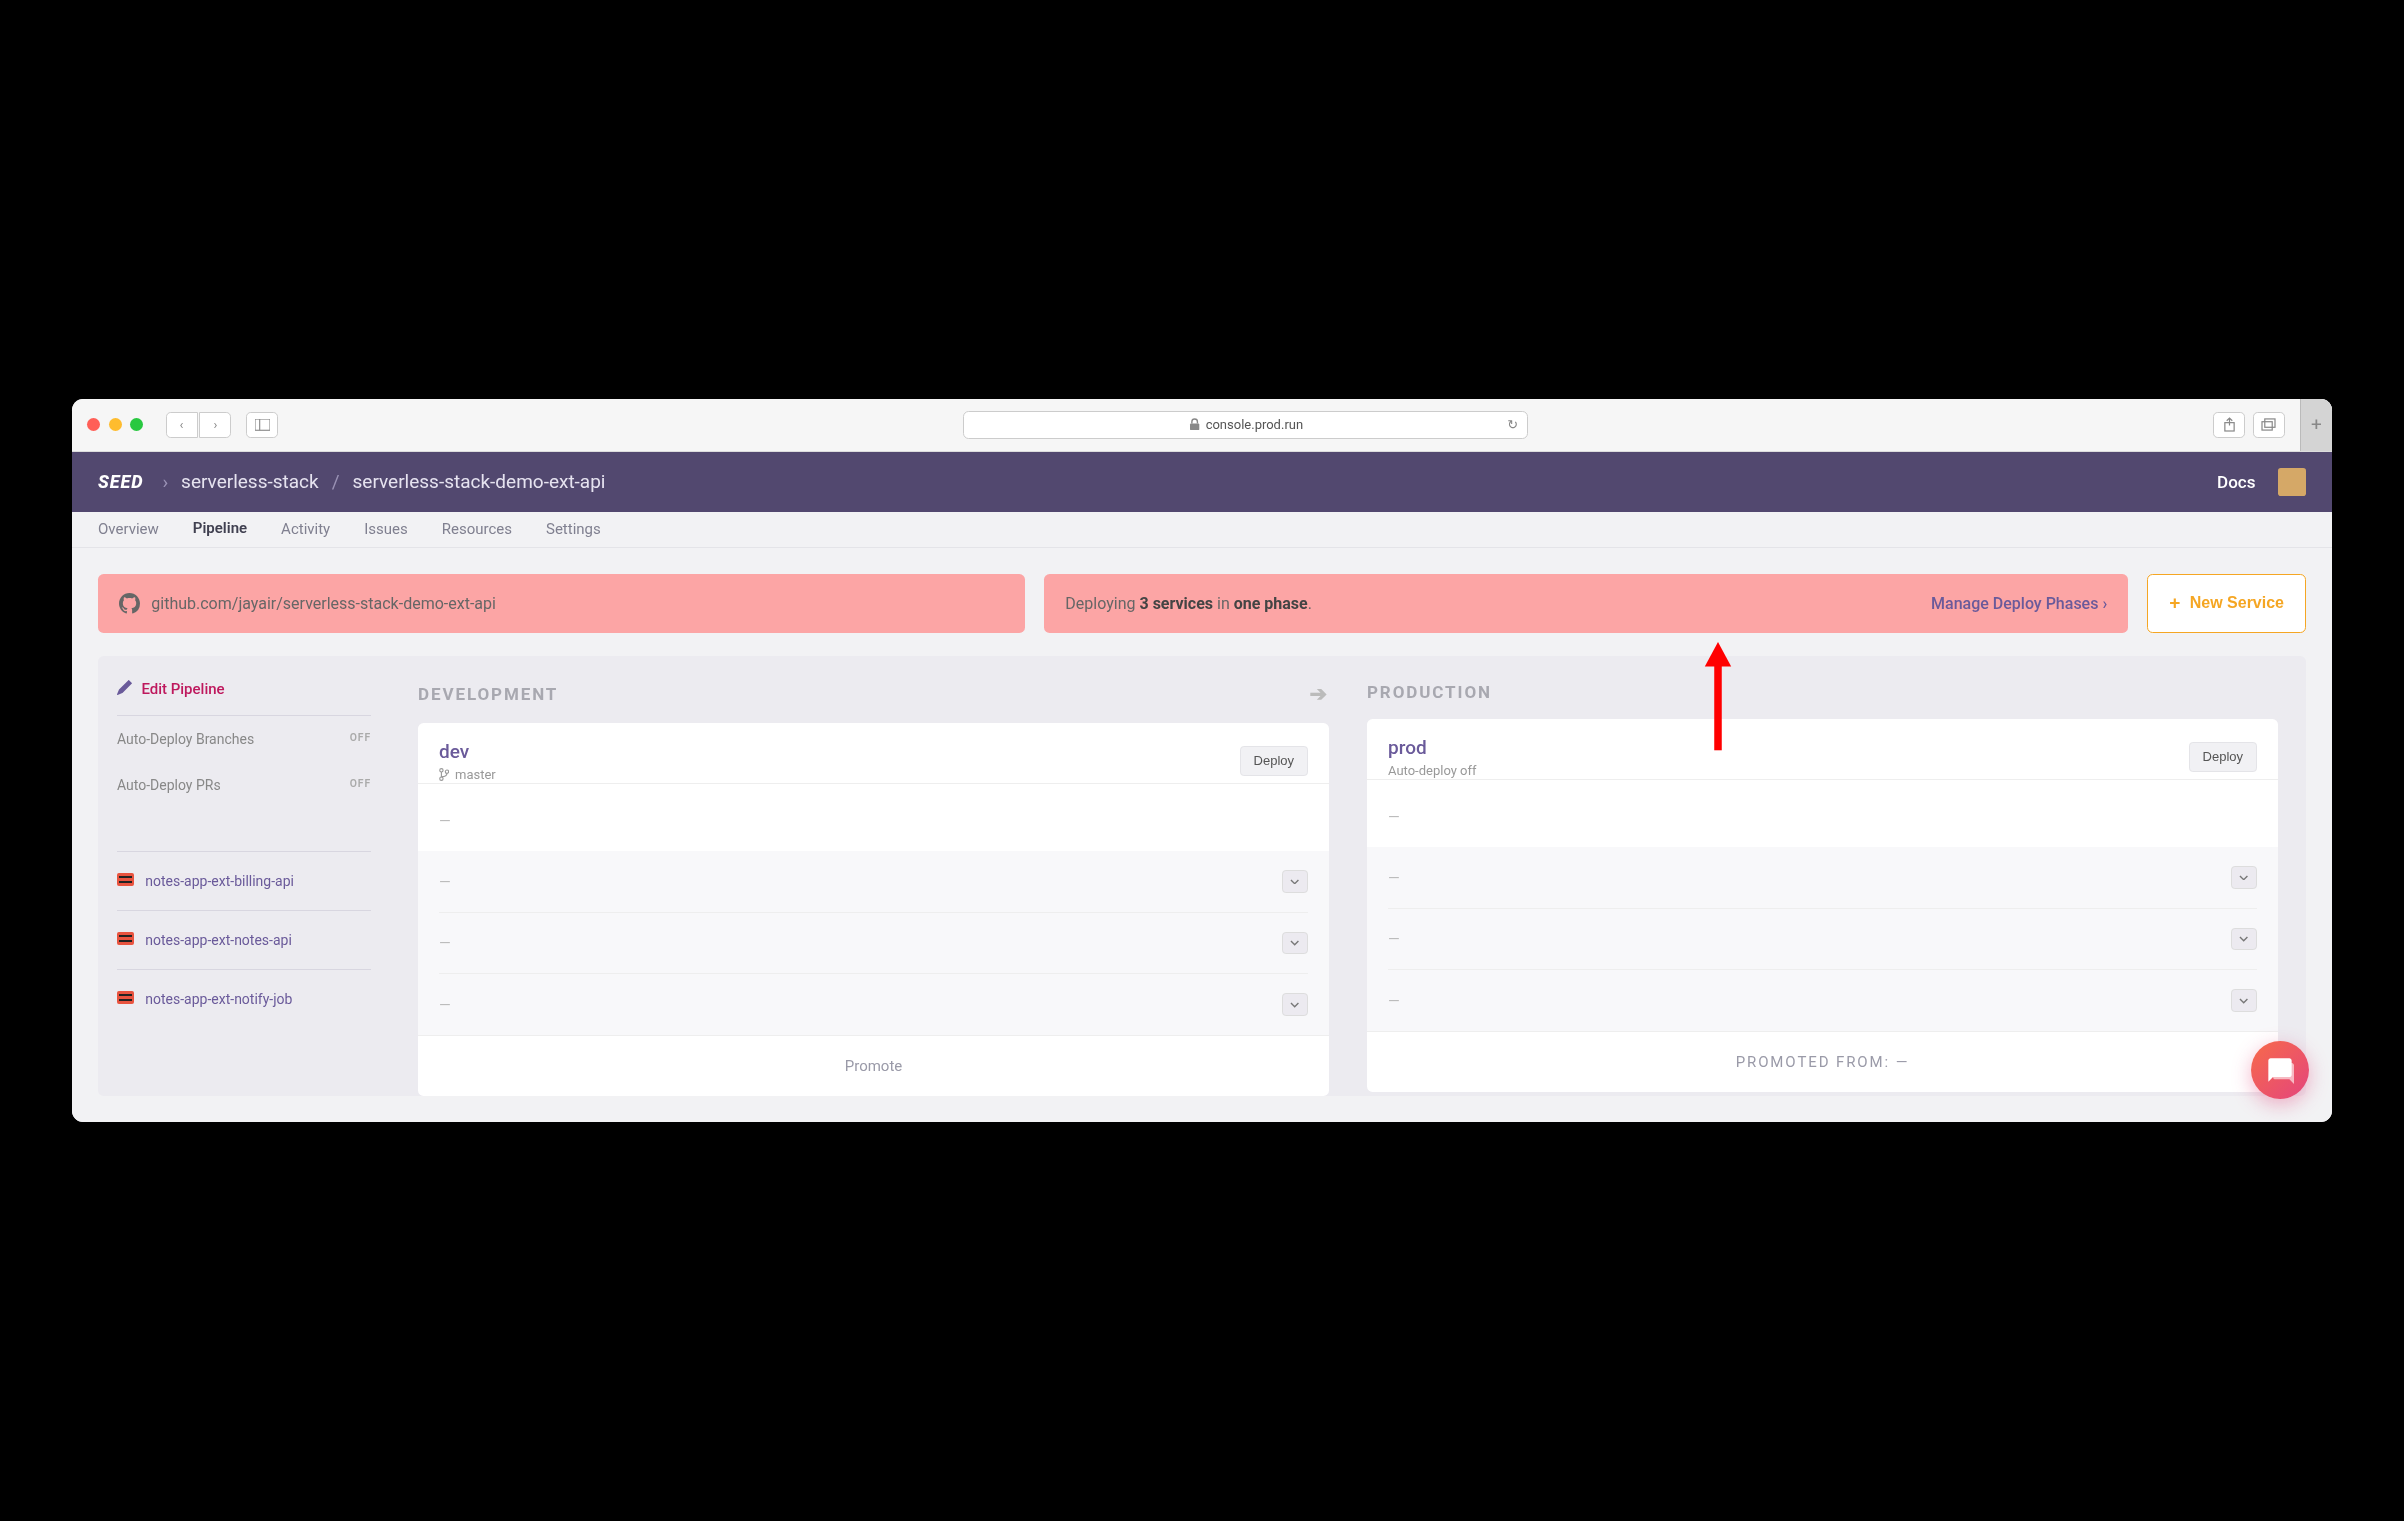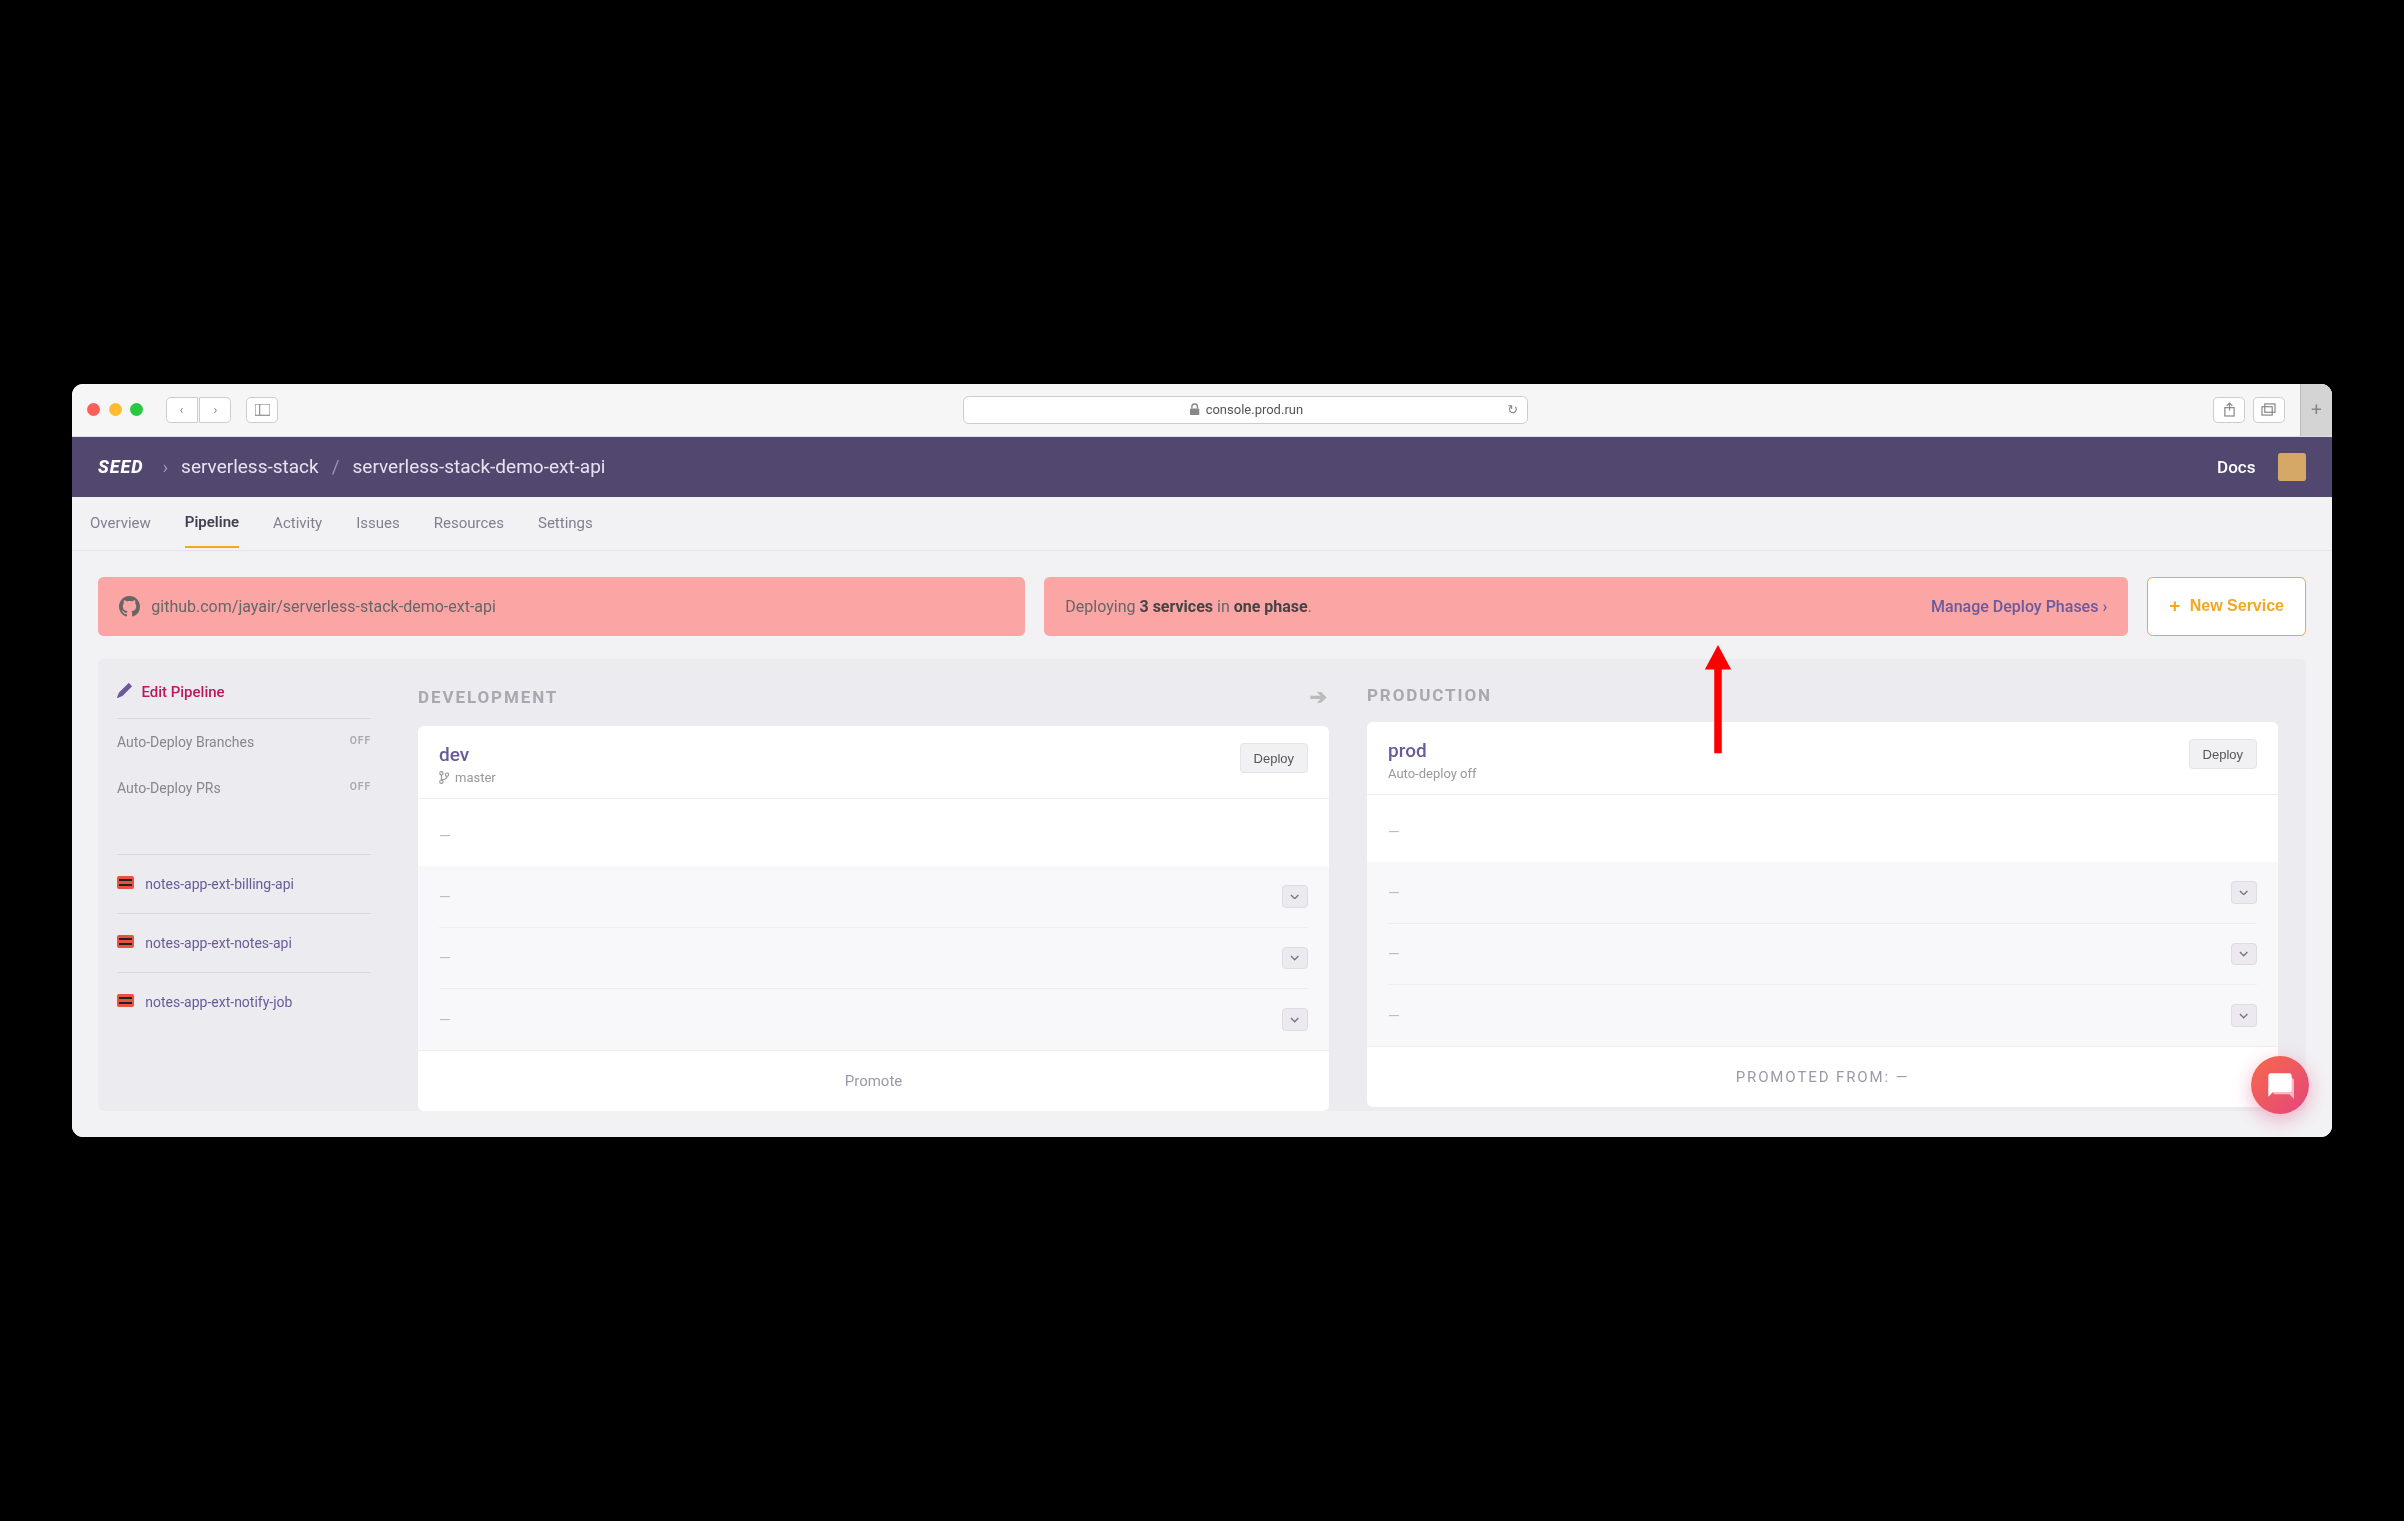--- a/index.html
+++ b/index.html
@@ -75,22 +75,22 @@
 .logo { font-weight: 800; font-style: italic; font-size: 18px; letter-spacing: 0.9px; }
 .breadcrumb { display: flex; align-items: center; gap: 13px; margin-left: 19px; font-size: 19px; }
 .breadcrumb .sep { color: #9a92b5; }
 .breadcrumb a { color: #e6e3f0; text-decoration: none; }
 .header-right { margin-left: auto; display: flex; align-items: center; gap: 22.6px; }
 .docs-link { color: #fff; font-size: 17px; font-weight: 500; }
 .avatar { width: 28px; height: 28px; background: #d5a867; border-radius: 2.8px; }
 
 
 .tabs {
-  background: #f2f2f4; height: 54px; display: flex; align-items: center;
-  padding: 0 18px; gap: 34px; border-bottom: 0.9px solid #e4e4e8;
+  background: #f2f2f4; height: 36px; display: flex; align-items: center;
+  padding: 0 26px; gap: 34px; border-bottom: 0.9px solid #e4e4e8;
 }
 .tab { color: #808090; font-size: 15px; padding: 15px 0; cursor: pointer; }
 .tab.active { color: #404050; font-weight: 600; border-bottom: 2.8px solid #f5a623; }
 
 
 .content { padding: 26px; background: #f2f2f4; position: relative; }
 .top-row { display: flex; gap: 19px; margin-bottom: 22.6px; }
 .info-bar {
   background: #fca5a5; border-radius: 5.6px; padding: 19px 21px;
   display: flex; align-items: center; font-size: 16px; color: #666;
@@ -134,21 +134,21 @@
 
 .pipeline-area { flex: 1; background: #ecebf0; border-radius: 0 5.6px 5.6px 0; padding: 19px 28px 0 28px; display: flex; gap: 38px; }
 .stage-col { flex: 1; }
 .stage-header {
   display: flex; align-items: center; gap: 15px; padding: 7.5px 0 17px 0;
   color: #a8a8b0; font-size: 17px; font-weight: 700; letter-spacing: 1.9px;
 }
 .stage-header .arrow { margin-left: auto; font-size: 21px; color: #bbb; }
 .stage-card { background: #fff; border-radius: 5.6px; }
 .stage-card-header {
-  padding: 17px 21px 13px 21px; display: flex; align-items: flex-start;
+  padding: 17px 21px 1px 21px; display: flex; align-items: center;
   border-bottom: 0.9px solid #eee;
 }
 .stage-name { color: #6a5a9a; font-size: 19px; font-weight: 500; }
 .stage-sub { color: #999; font-size: 13px; margin-top: 3.8px; display: flex; gap: 5.6px; align-items: center; }
 .deploy-btn {
   margin-left: auto; background: #f1f1f4; border: 0.9px solid #e4e4e8;
   border-radius: 3.8px; padding: 6.6px 13px; font-size: 13px; color: #555; cursor: pointer;
 }
 .stage-body { padding: 7.5px 21px 0 21px; }
 .stage-dash { color: #bbb; padding: 21px 0; }

